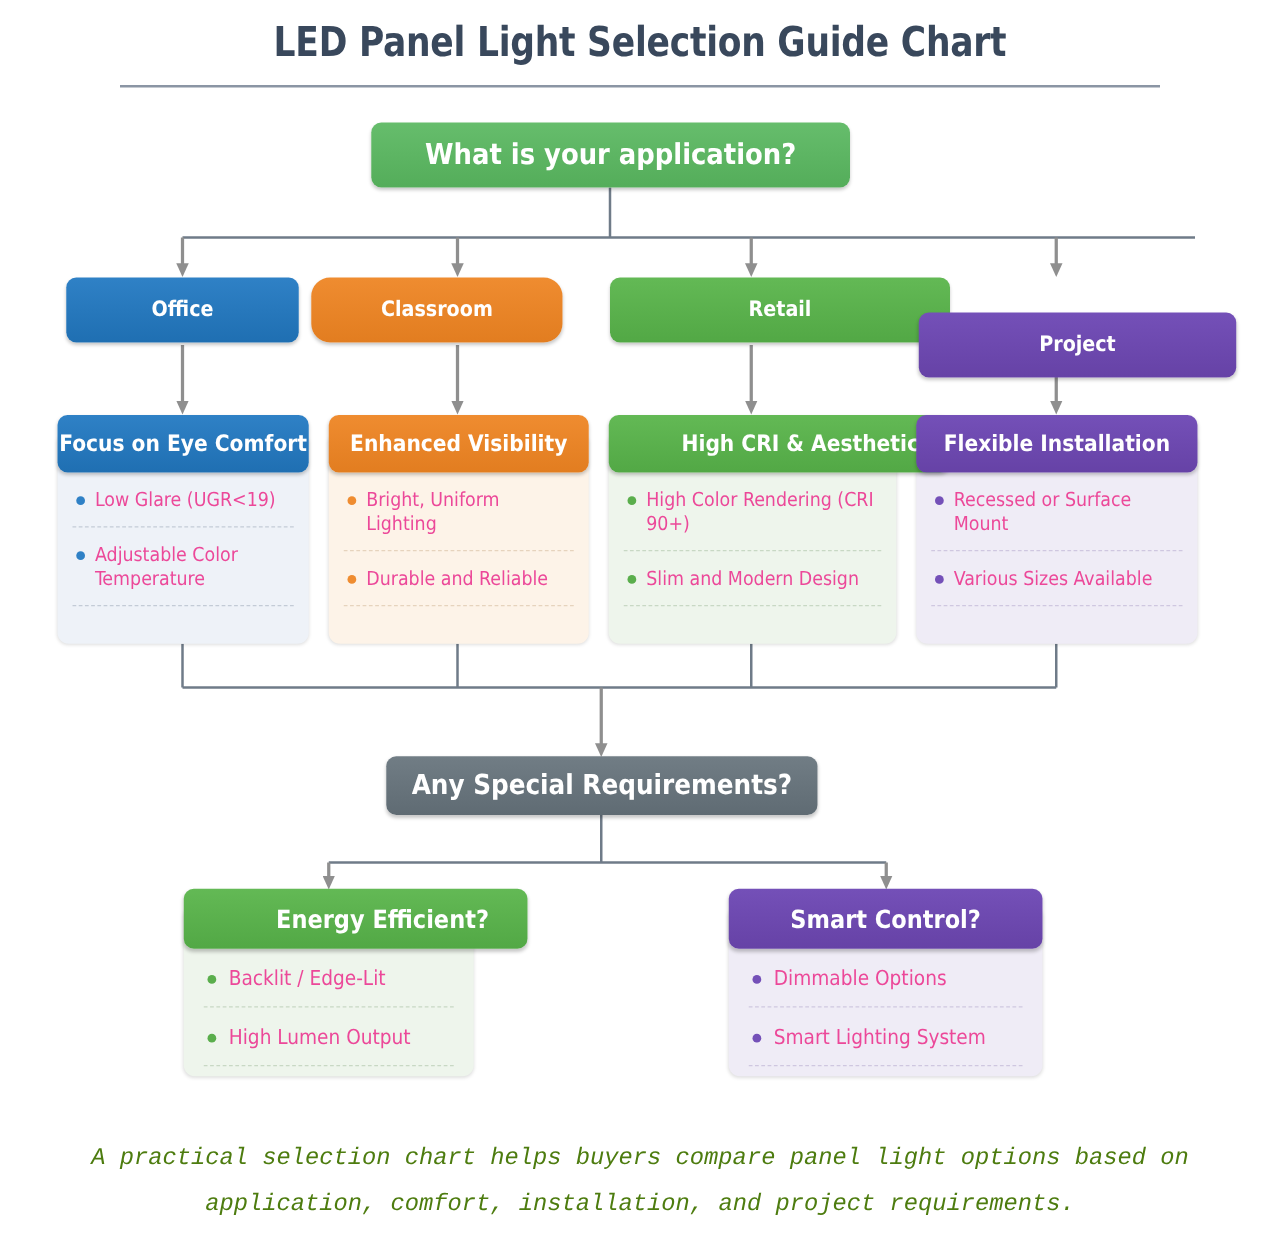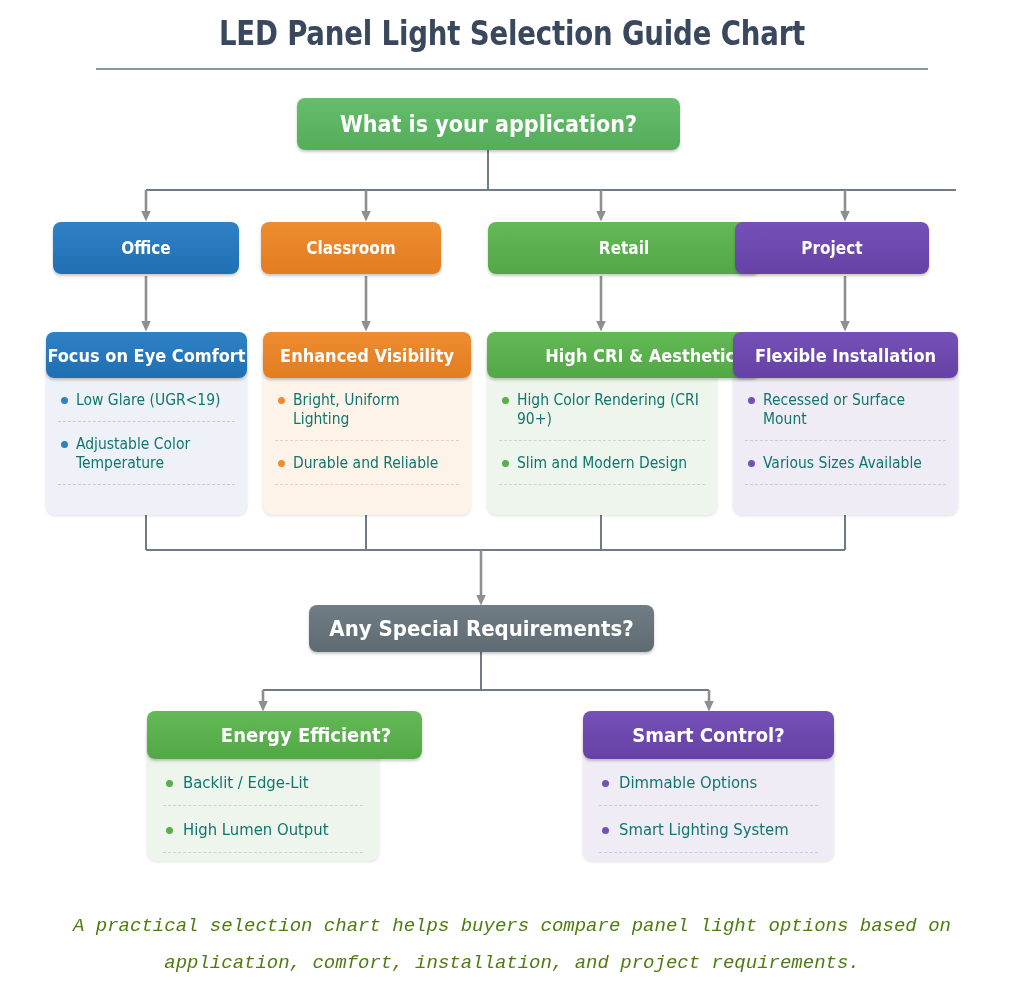--- a/index.html
+++ b/index.html
@@ -46,23 +46,23 @@
   }
   .special-pill{
     left:309px;top:605px;width:345px;height:47px;
     font-size:22px;
     background:linear-gradient(#717d85,#5f6b73);
   }
   .cat{
     height:52px;font-size:17px;top:222px;
   }
   .cat.c0{left:53px;width:186px;background:linear-gradient(#2f81c6,#1f6fb2);}
-  .cat.c1{left:261px;width:180px;background:linear-gradient(#ef8c30,#e27d20);}
+  .cat.c1{left:249px;width:201px;background:linear-gradient(#ef8c30,#e27d20);border-radius:15px;}
   .cat.c2{left:488px;width:272px;background:linear-gradient(#63b955,#52a845);}
-  .cat.c3{left:735px;width:194px;background:linear-gradient(#7450b8,#6642a6);}
+  .cat.c3{left:735px;width:254px;background:linear-gradient(#7450b8,#6642a6);margin-top:28px;}
 
   
   .card{position:absolute;border-radius:9px;overflow:visible;}
   .card-body{
     position:absolute;left:0;top:14px;right:0;bottom:0;
     border-radius:9px;
     box-shadow:0 1px 3px rgba(0,0,0,.13);
   }
   .card-head{
     position:absolute;left:0;top:0;width:100%;height:46px;
@@ -70,21 +70,21 @@
     display:flex;align-items:center;justify-content:center;
     color:#fff;font-weight:bold;font-size:18px;
     box-shadow:0 2px 3px rgba(0,0,0,.22);
     font-family:"DejaVu Sans Condensed","Liberation Sans",sans-serif;
     z-index:2;
   }
   .card-items{position:absolute;left:0;top:46px;right:0;padding:0 12px;z-index:3;}
   .item{
     position:relative;
     padding:13px 2px 11px 18px;
-    font-size:15.5px;color:#0f766e;
+    font-size:15.5px;color:#ec4899;
     line-height:1.22;
     border-bottom:1px dashed #c3cbd6;
     font-family:"DejaVu Sans Condensed","Liberation Sans",sans-serif;
   }
   .item::before{
     content:"";position:absolute;left:3px;top:19px;
     width:7px;height:7px;border-radius:50%;
     background:var(--bullet,#2f81c6);
   }
 

